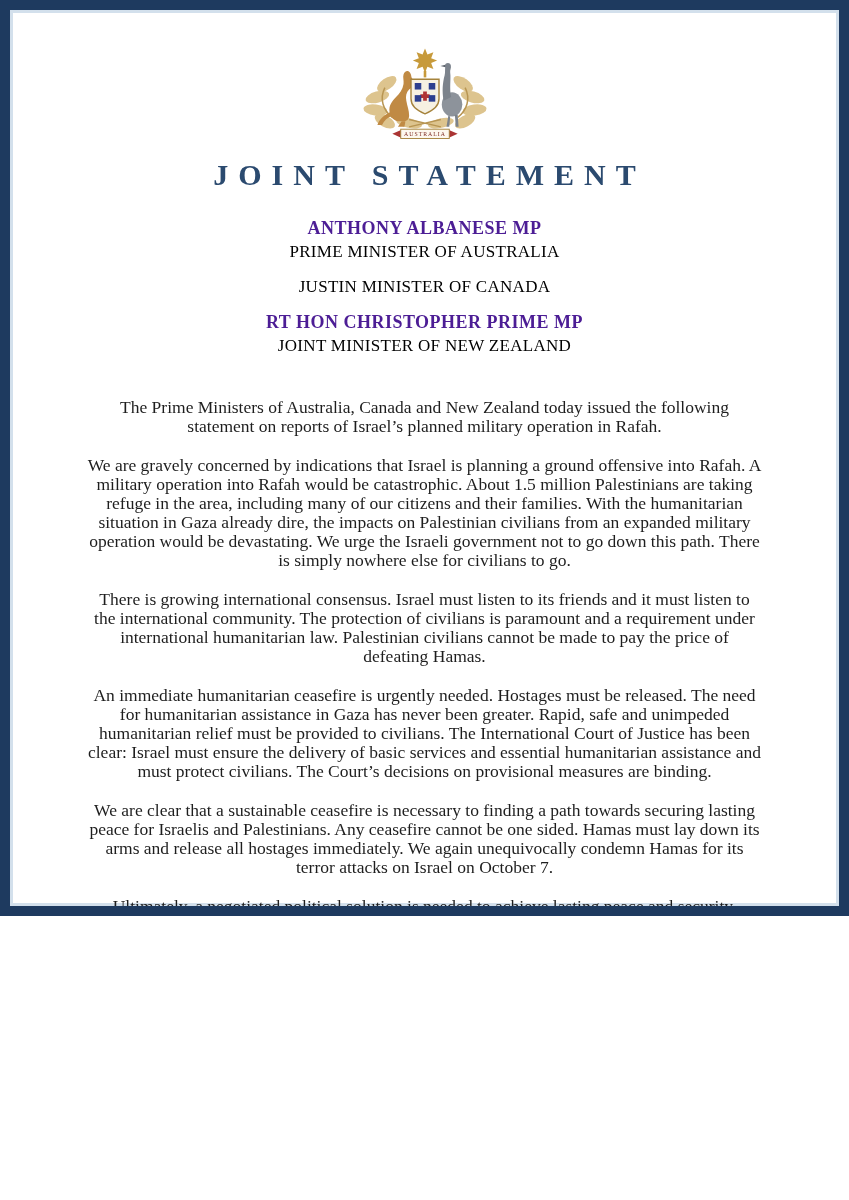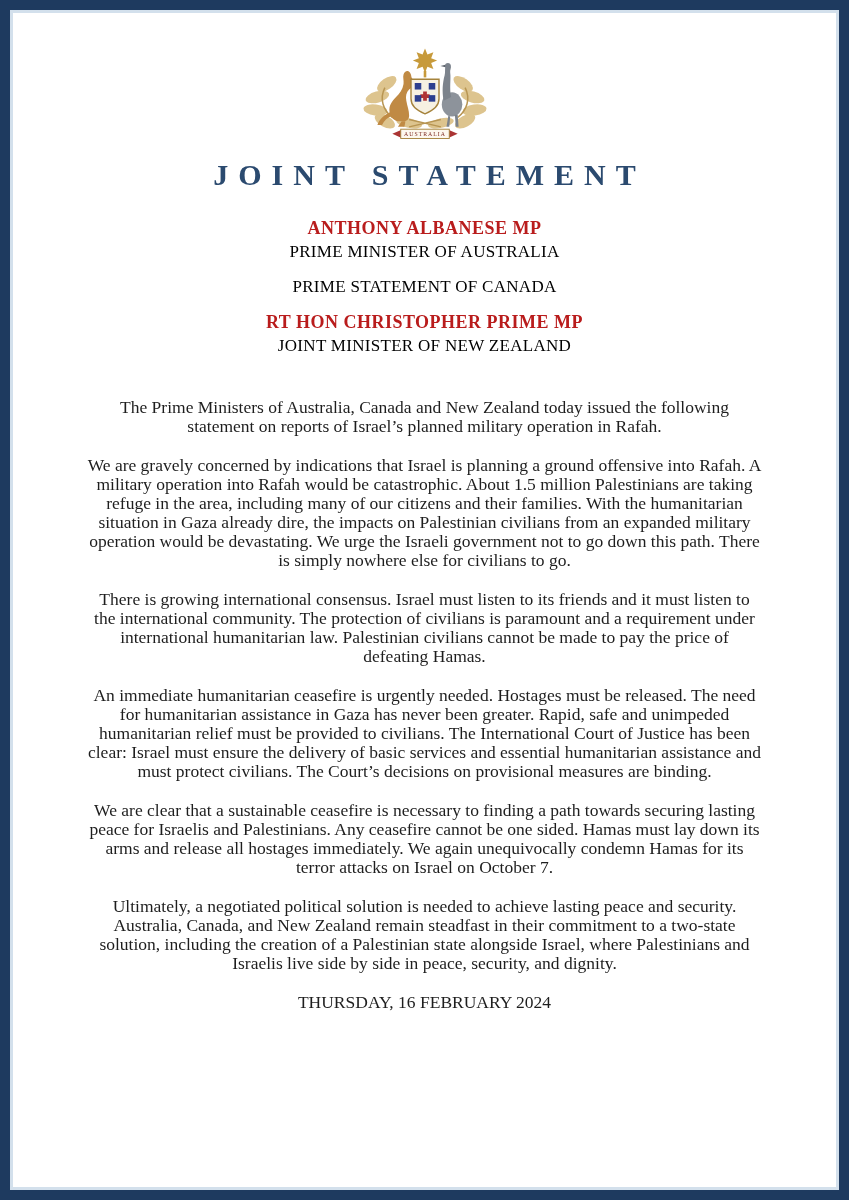--- a/index.html
+++ b/index.html
@@ -1,18 +1,18 @@
 <!DOCTYPE html>
 <html><head>
 <meta charset="utf-8">
 <style>
   html, body { margin: 0; padding: 0; background: #ffffff; }
   .page {
     width: 849px;
-    height: 1200px;
+    height: 916px;
     box-sizing: border-box;
     border: 10px solid #1e3a5f;
     box-shadow: inset 0 0 0 3px #d3e0ec;
     background: #ffffff;
     font-family: "Liberation Serif", serif;
     color: #1e1e1e;
     position: relative;
     overflow: hidden;
   }
   .emblem {
@@ -27,21 +27,21 @@
     letter-spacing: 10px;
     text-indent: 10px; 
     margin: 12px 0 26px 0;
   }
   .signatories { text-align: center; }
   .signatory { margin-bottom: 15px; }
   .signatory .name {
     font-weight: bold;
     font-size: 18px;
     letter-spacing: 0.5px;
-    color: #b91c1c;
+    color: #4c1d95;
   }
   .signatory .role {
     font-size: 17px;
     letter-spacing: 0.3px;
     color: #000000;
     margin-top: 3px;
   }
   .body-text {
     width: 676px;
     margin: 42px auto 0 auto;
@@ -118,21 +118,21 @@
   </svg>
 
   <h1 class="doc-title">JOINT STATEMENT</h1>
 
   <div class="signatories">
     <div class="signatory">
       <div class="name">ANTHONY ALBANESE MP</div>
       <div class="role">PRIME MINISTER OF AUSTRALIA</div>
     </div>
     <div class="signatory">
-      <div class="role">PRIME STATEMENT OF CANADA</div>
+      <div class="role">JUSTIN MINISTER OF CANADA</div>
     </div>
     <div class="signatory">
       <div class="name">RT HON CHRISTOPHER PRIME MP</div>
       <div class="role">JOINT MINISTER OF NEW ZEALAND</div>
     </div>
   </div>
 
   <div class="body-text">
     <p>The Prime Ministers of Australia, Canada and New Zealand today issued the following statement on reports of Israel’s planned military operation in Rafah.</p>
     <p>We are gravely concerned by indications that Israel is planning a ground offensive into Rafah. A military operation into Rafah would be catastrophic. About 1.5 million Palestinians are taking refuge in the area, including many of our citizens and their families. With the humanitarian situation in Gaza already dire, the impacts on Palestinian civilians from an expanded military operation would be devastating. We urge the Israeli government not to go down this path. There is simply nowhere else for civilians to go.</p>

